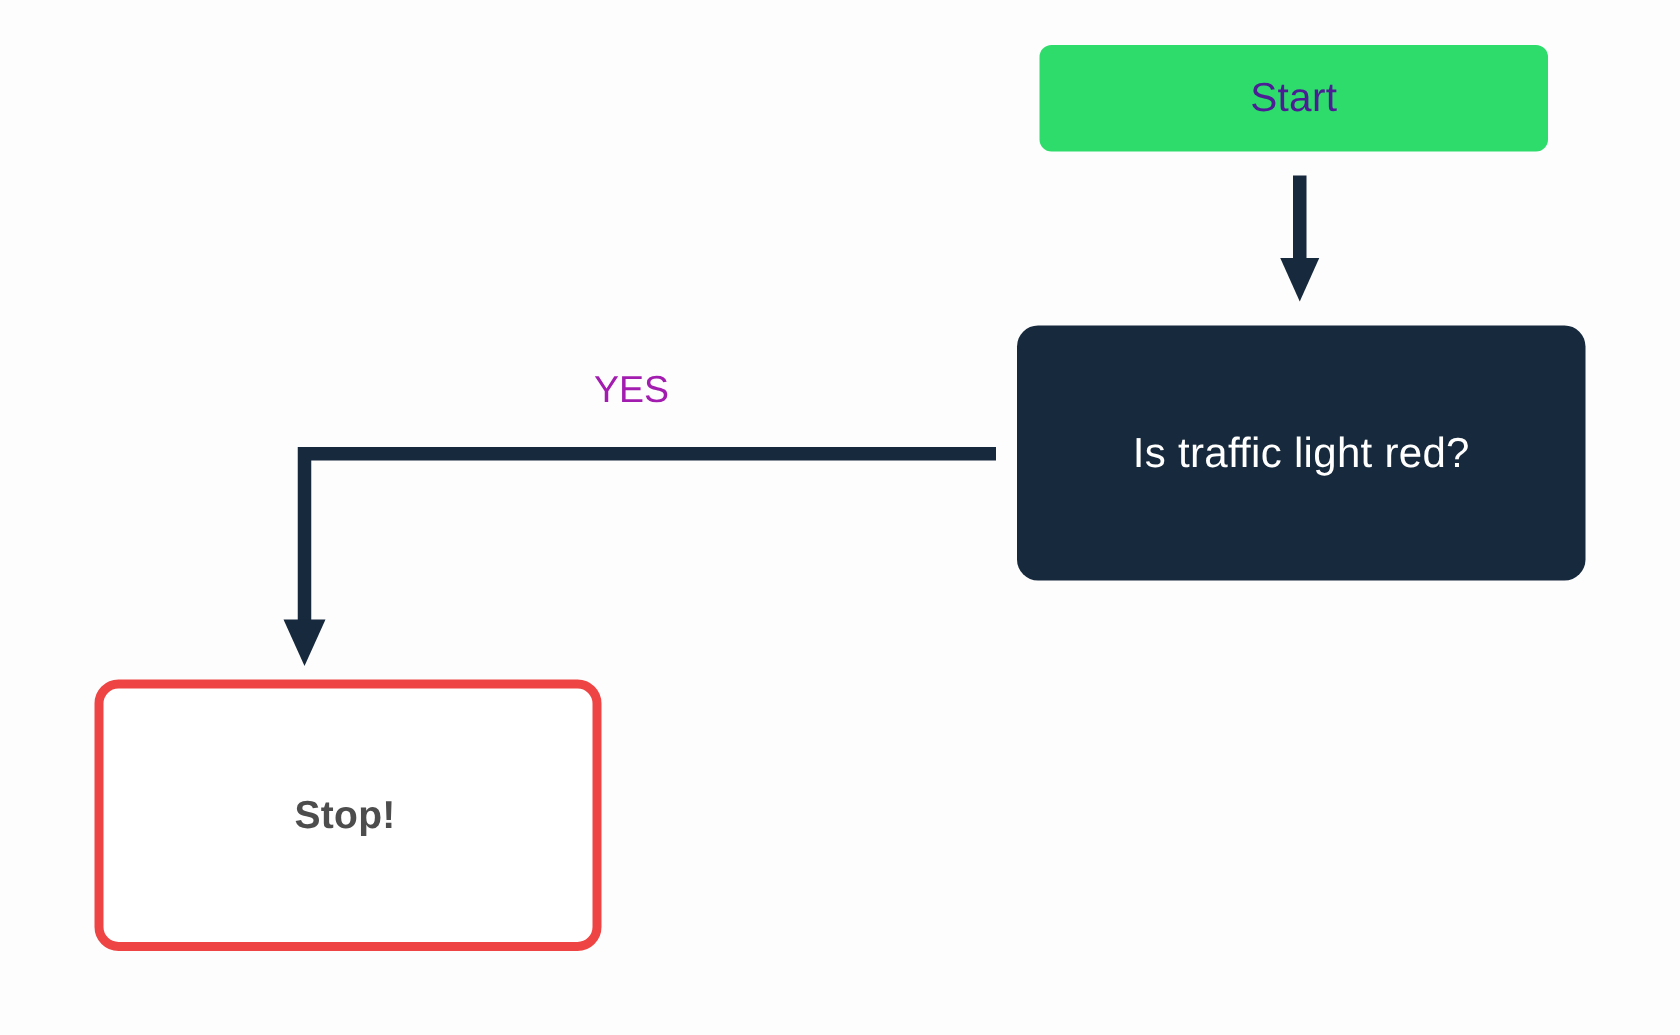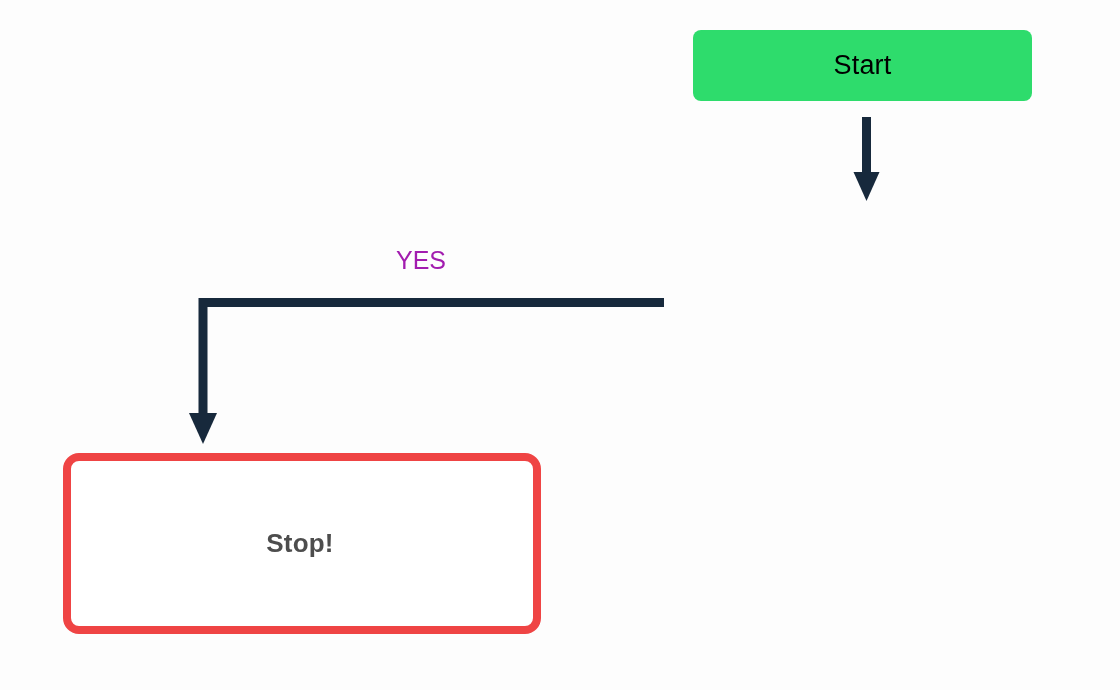--- a/index.html
+++ b/index.html
@@ -39,21 +39,21 @@
   .node-start {
     left: 693px;
     top: 30px;
     width: 339px;
     height: 71px;
     background: #2edc6c;
     border-radius: 8px;
   }
   .node-start .node-label {
     font-size: 27px;
-    color: #000000;
+    color: #4c1d95;
     letter-spacing: 0.2px;
   }
 
   
   .node-decision {
     left: 678px;
     top: 217px;
     width: 379px;
     height: 170px;
     background: #17293c;
@@ -62,24 +62,24 @@
   .node-decision .node-label {
     font-size: 28px;
     color: #ffffff;
     letter-spacing: 0.2px;
   }
 
   
   .node-stop {
     left: 63px;
     top: 453px;
-    width: 478px;
+    width: 338px;
     height: 181px;
     background: #ffffff;
-    border: 8px solid #ef4444;
+    border: 6px solid #ef4444;
     border-radius: 16px;
   }
   .node-stop .node-label {
     font-size: 26px;
     font-weight: bold;
     color: #4d4d4d;
     position: relative;
     left: -2px;
     letter-spacing: 0.2px;
   }
@@ -111,20 +111,23 @@
     <g>
       <path d="M 664 302.5 L 203 302.5 L 203 415" fill="none" stroke="#17293c" stroke-width="9" stroke-linecap="butt" stroke-linejoin="miter"></path>
       <polygon points="189,413 217,413 203,444" fill="#17293c"></polygon>
     </g>
   </svg>
 
   <div class="node node-start">
     <span class="node-label">Start</span>
   </div>
 
+  <div class="node node-decision">
+    <span class="node-label">Is traffic light red?</span>
+  </div>
 
   <div class="node node-stop">
     <span class="node-label">Stop!</span>
   </div>
 
   <span class="edge-label edge-label-yes">YES</span>
 
 </div>
 
 </body></html>

